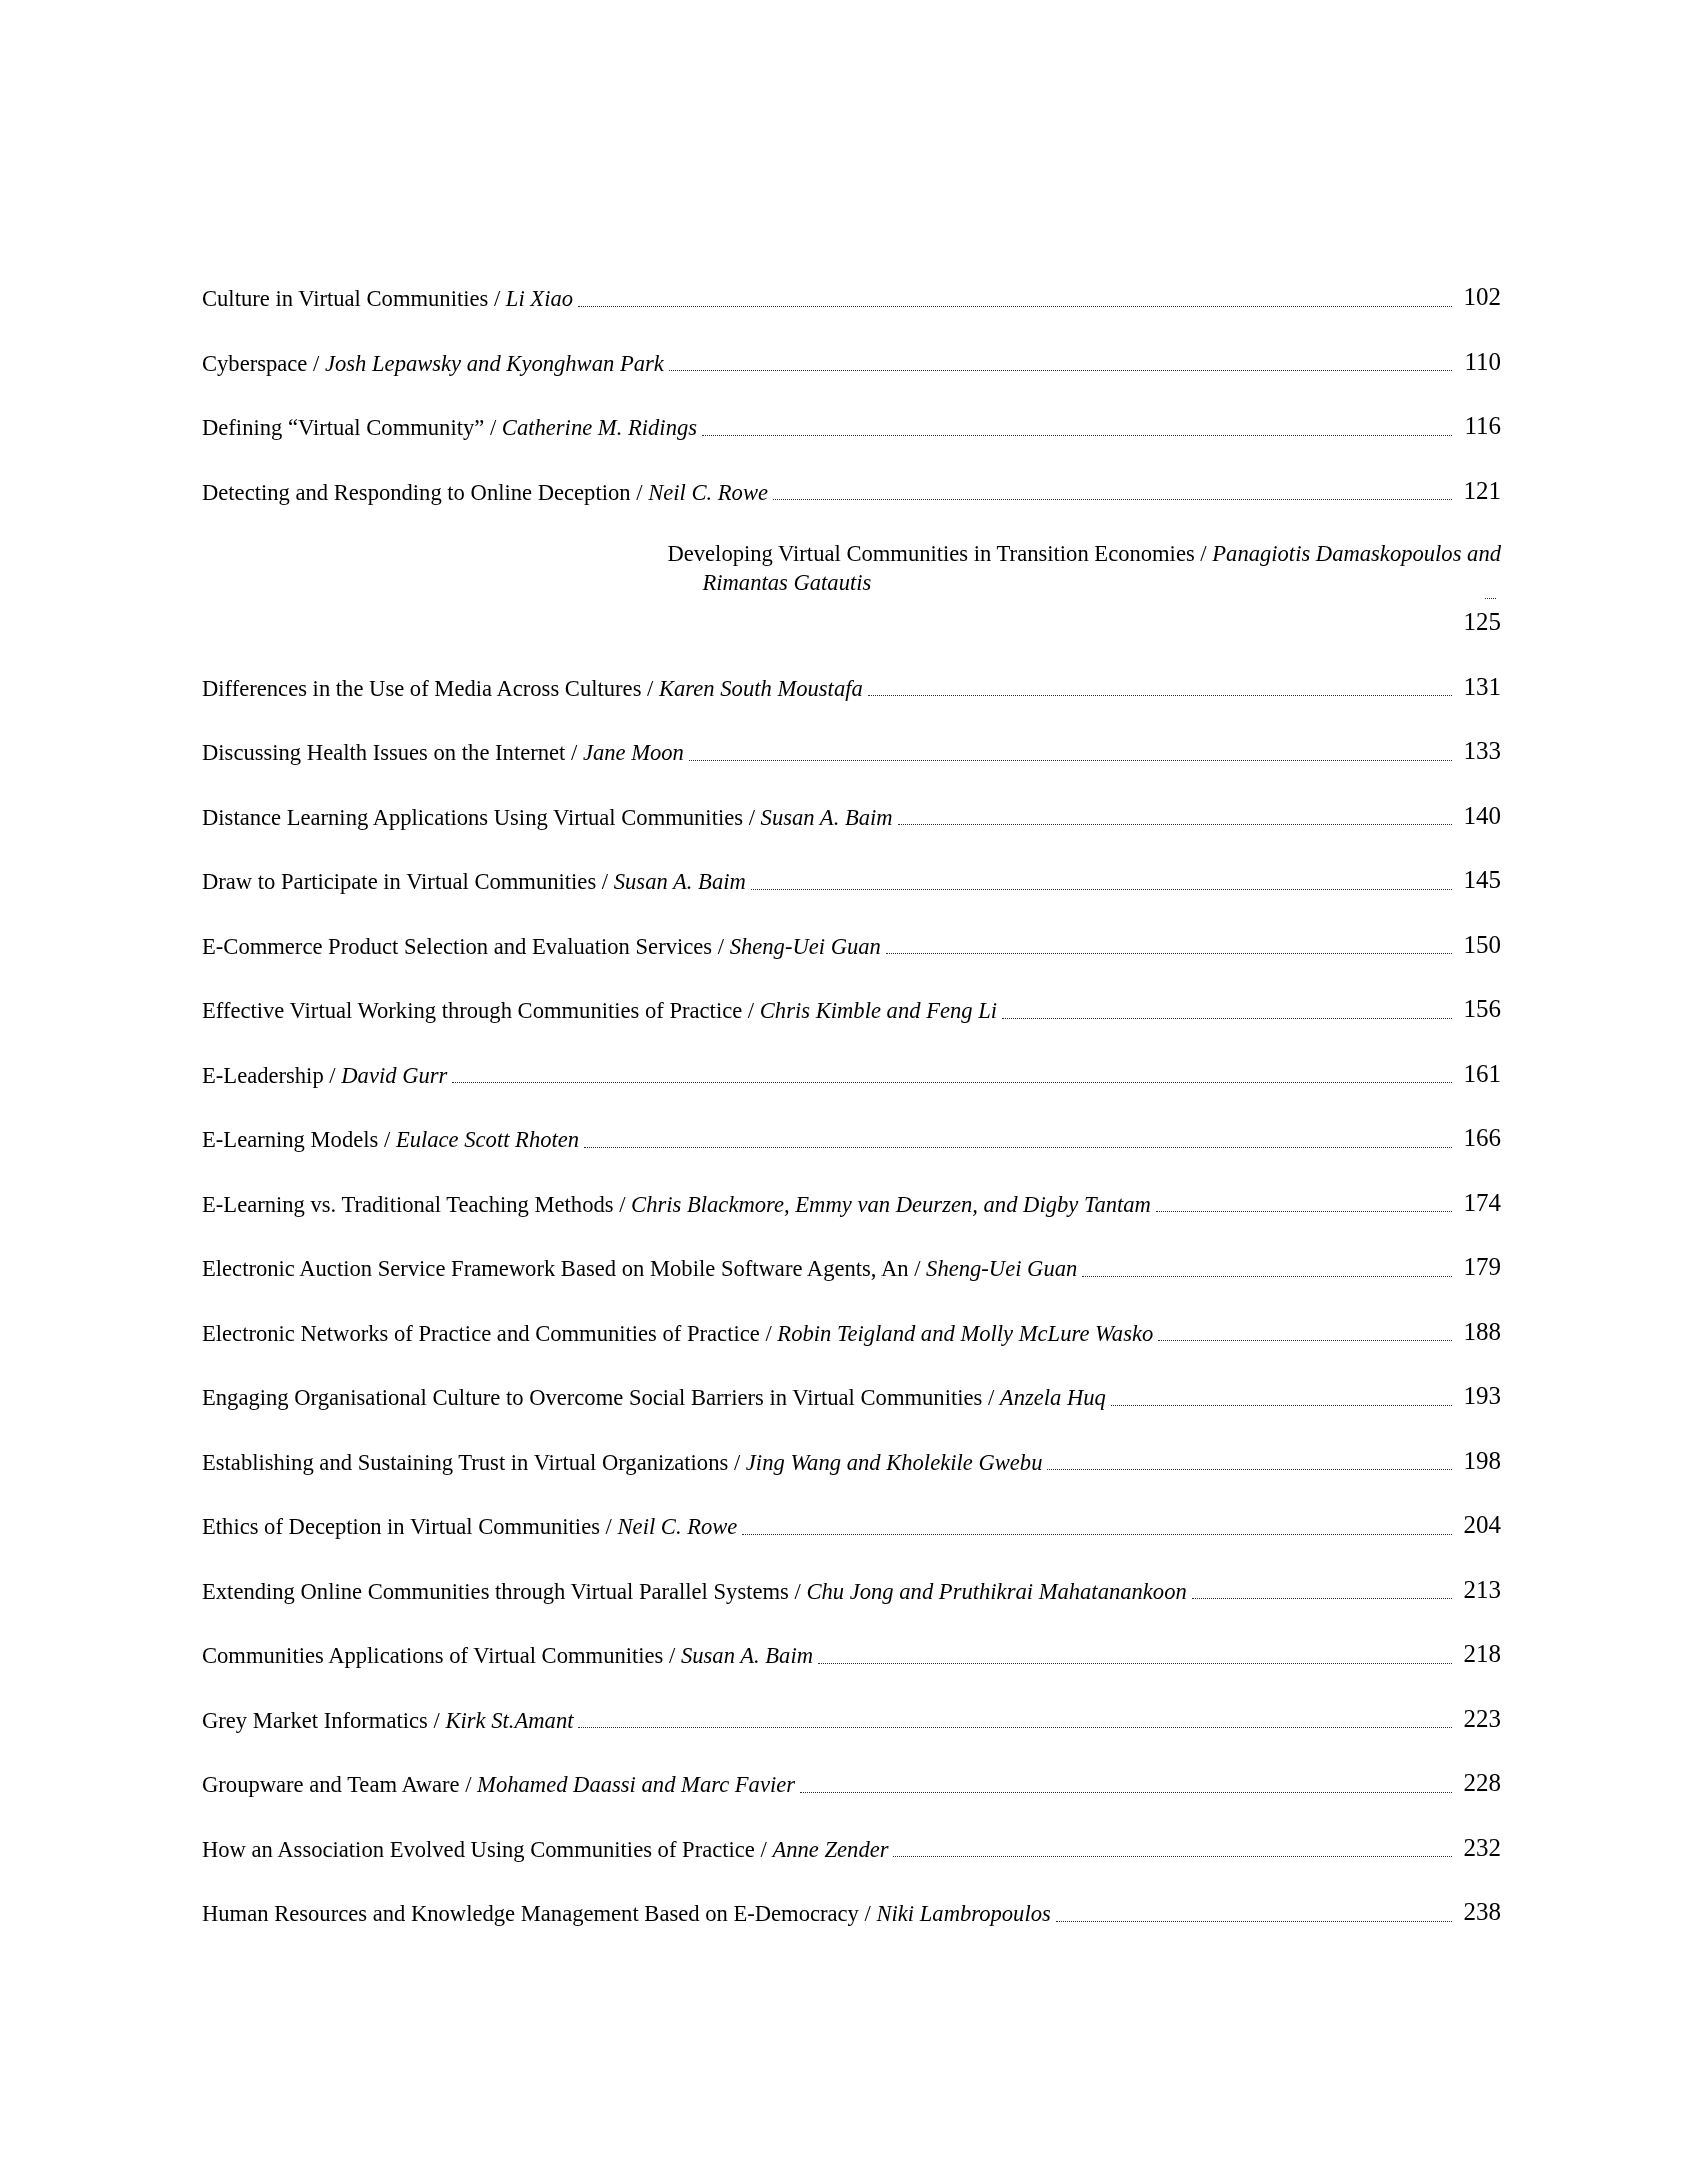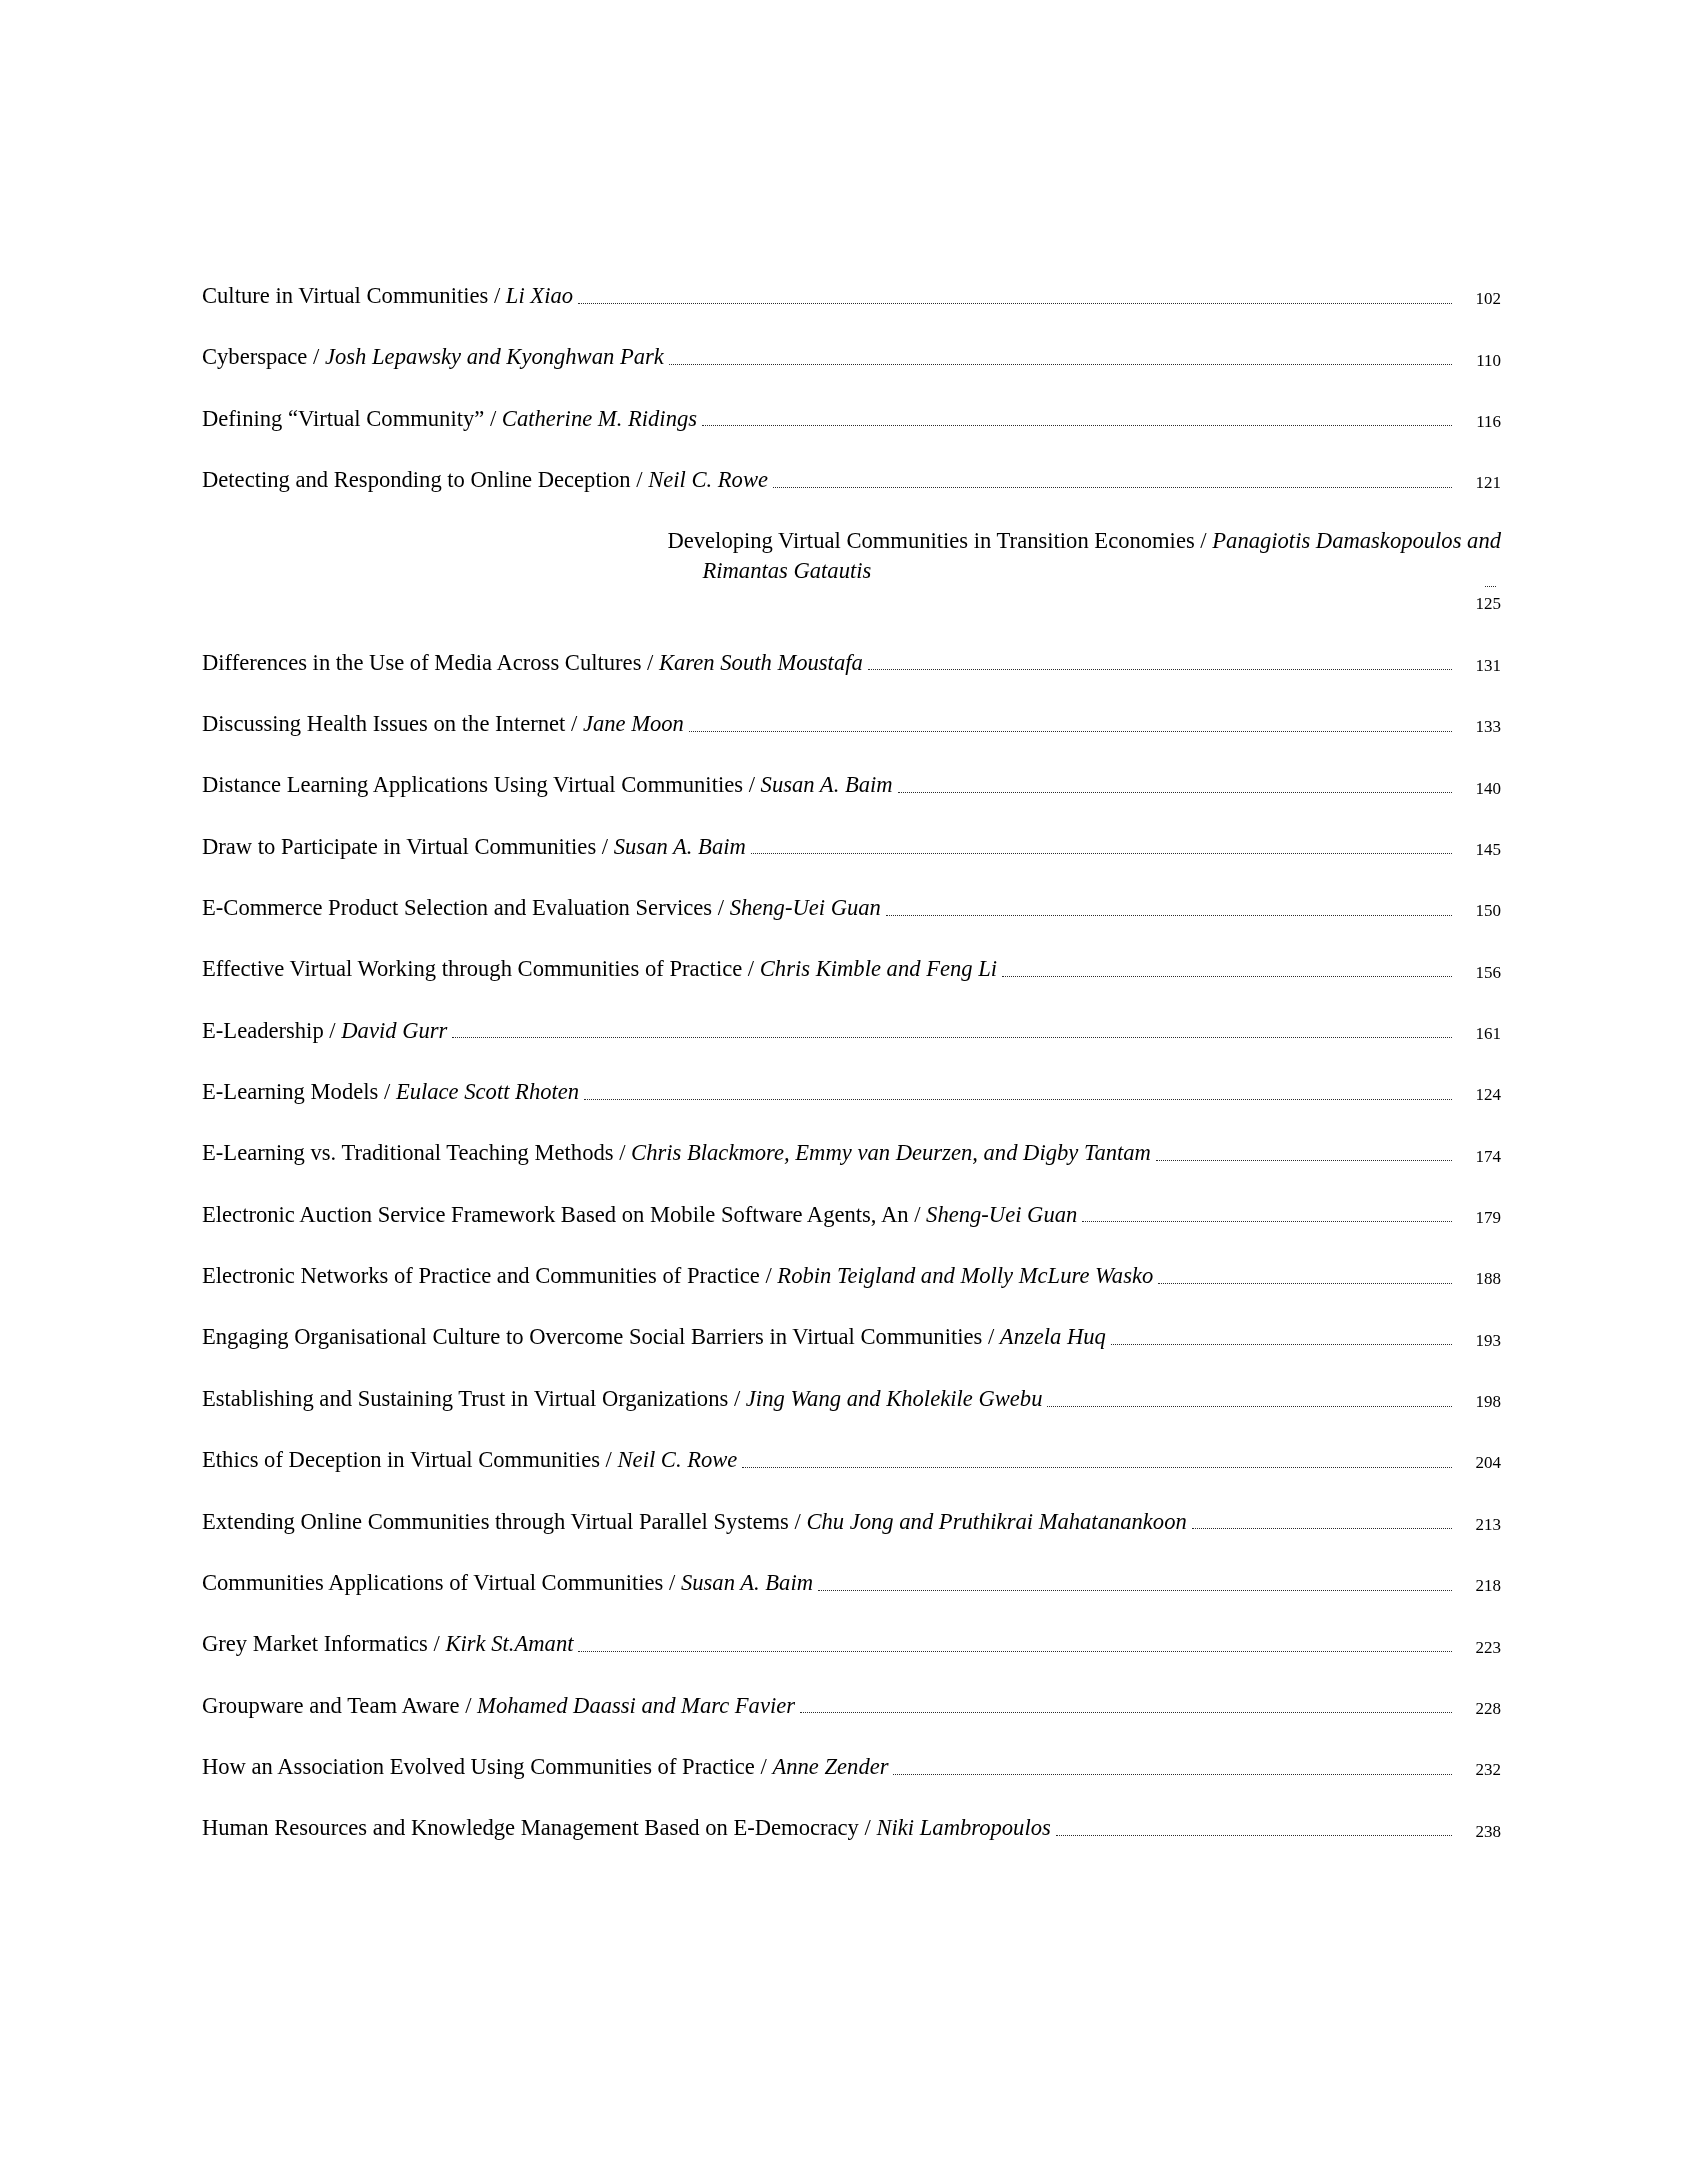--- a/index.html
+++ b/index.html
@@ -54,21 +54,21 @@
     flex: 1 1 auto;
     min-width: 11px;
     margin: 0 4.9px 6.7px 4.9px;
     border-bottom: 1.8px dotted #2b2b2b;
     height: 0.6px;
   }
   .page-num {
     flex: 0 0 auto;
     width: 44px;
     text-align: right;
-    font-size: 17px;
+    font-size: 25px;
   }
   .author {
     font-style: italic;
   }
   
   .toc-entry.multiline .entry-inner {
     align-items: flex-end;
     flex-direction: column;
   }
   .toc-entry.multiline .entry-text {
@@ -164,21 +164,21 @@
         <div class="entry-inner">
           <span class="entry-text"><span>E-Leadership / </span><span class="author">David Gurr</span></span>
           <span class="leader"></span>
           <span class="page-num">161</span>
         </div>
       </div>
       <div class="toc-entry">
         <div class="entry-inner">
           <span class="entry-text"><span>E-Learning Models / </span><span class="author">Eulace Scott Rhoten</span></span>
           <span class="leader"></span>
-          <span class="page-num">124</span>
+          <span class="page-num">166</span>
         </div>
       </div>
       <div class="toc-entry">
         <div class="entry-inner">
           <span class="entry-text"><span>E-Learning vs. Traditional Teaching Methods / </span><span class="author">Chris Blackmore, Emmy van Deurzen, and Digby Tantam</span></span>
           <span class="leader"></span>
           <span class="page-num">174</span>
         </div>
       </div>
       <div class="toc-entry">

